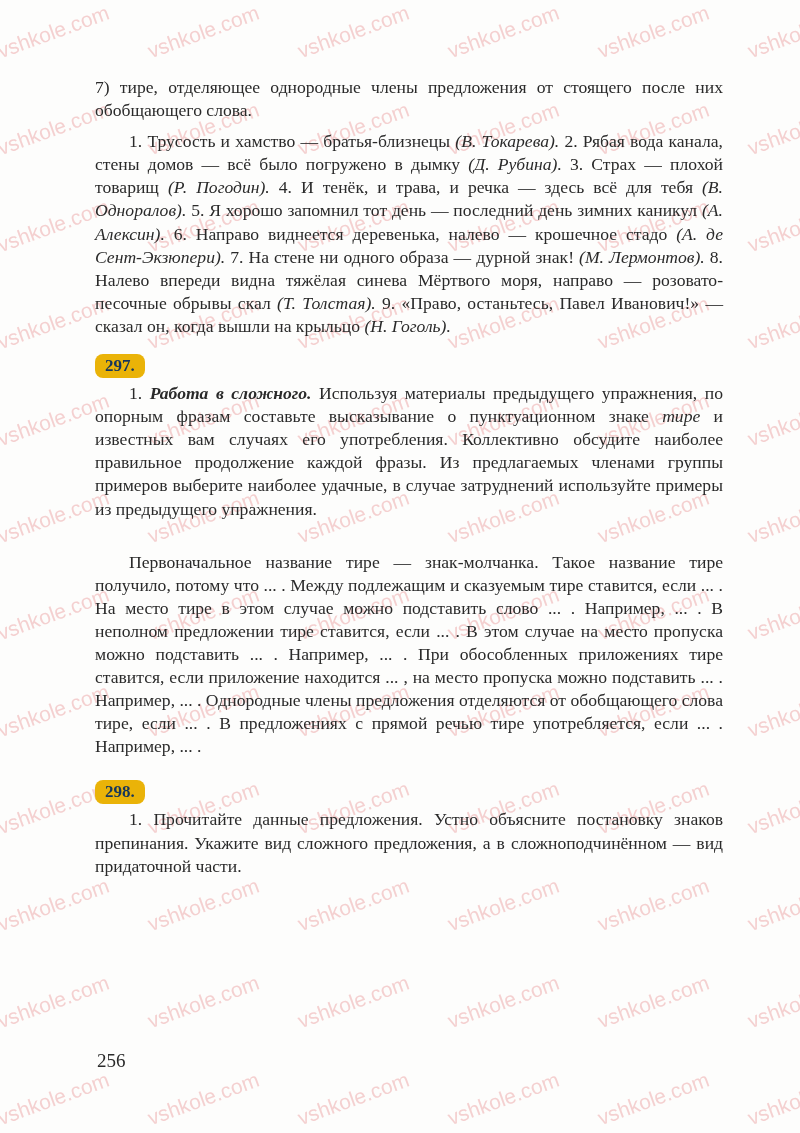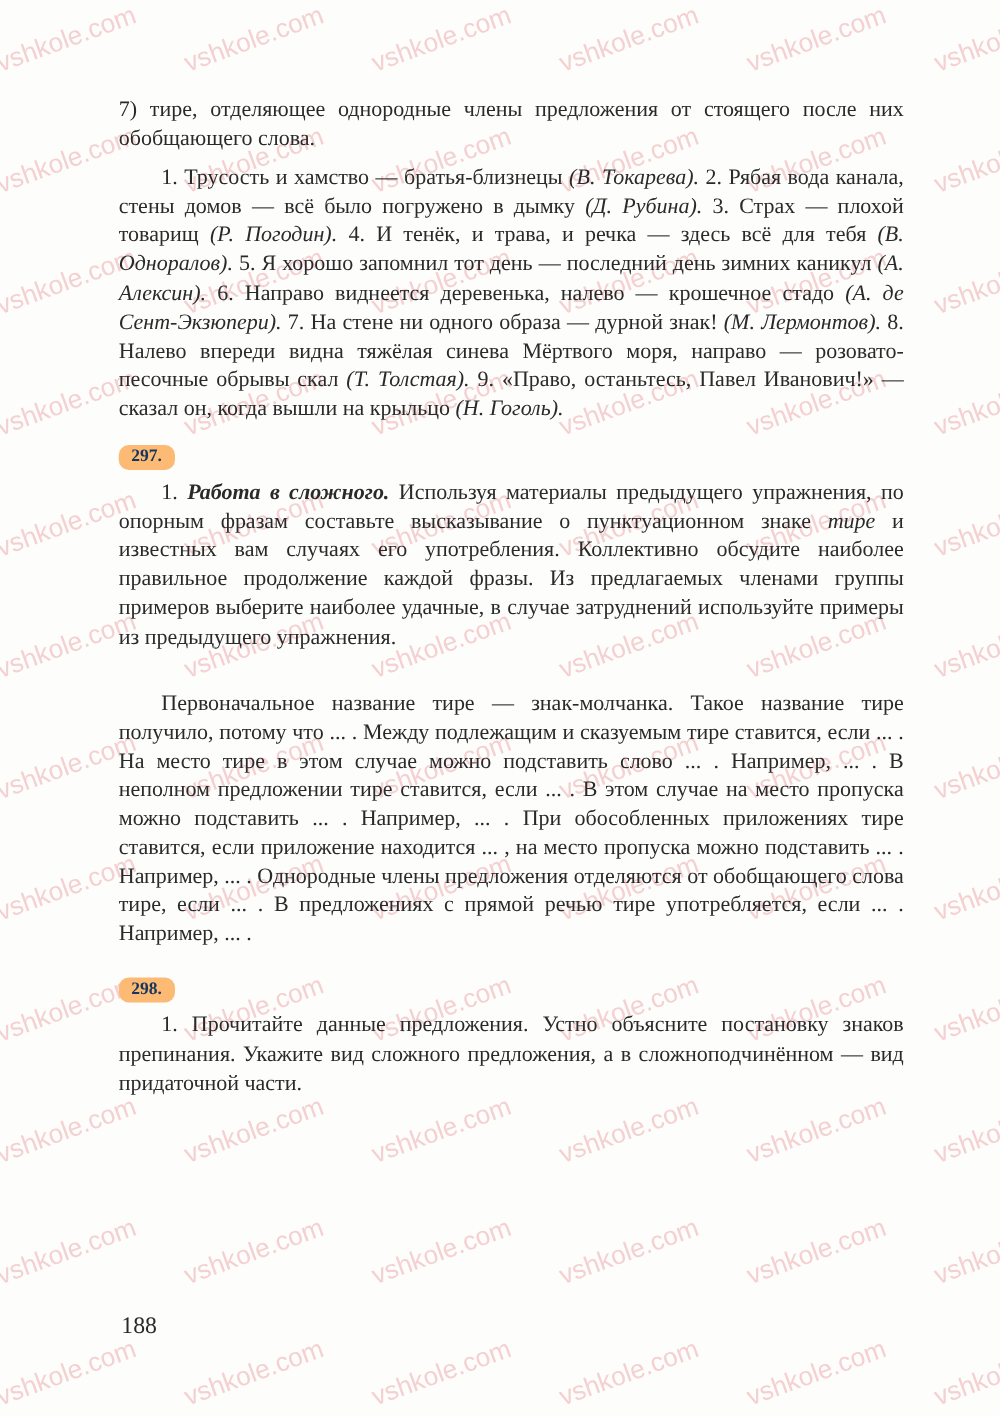--- a/index.html
+++ b/index.html
@@ -13,21 +13,21 @@
     font-size: 21px; transform: rotate(-20deg); white-space: nowrap; opacity: 0.85;
   }
   .page { position: absolute; left: 95px; top: 76px; width: 628px; z-index: 1; }
   p { margin: 0; font-size: 17.6px; line-height: 23.1px; text-align: justify; }
   .indent { text-indent: 34px; }
   .gap-s { margin-top: 8px; }
   .gap-m { margin-top: 30px; }
   i.auth { }
   .ex-head { display: flex; align-items: center; margin-top: 14px; margin-bottom: 2px; height: 28px; }
   .ex-num {
-    background: #fdba74; color: #16365c; font-weight: bold; font-size: 14px;
+    background: #eab308; color: #16365c; font-weight: bold; font-size: 17px;
     border-radius: 8px; padding: 2px 10px 2px 10px; margin-left: 0px; margin-right: 26px;
     font-family: "Liberation Serif", serif;
   }
   .ex-title { font-weight: bold; font-size: 17.6px; color: #222; }
   .page-num { position: absolute; left: 97px; top: 1050px; font-size: 19px; z-index: 1; }
   b i, .bi { font-weight: bold; font-style: italic; }
 </style>
 </head>
 <body>
 
@@ -127,13 +127,13 @@
 
   <p class="indent gap-m">Первоначальное название тире — знак-молчанка. Такое название тире получило, потому что ... . Между подлежащим и сказуемым тире ставится, если ... . На место тире в этом случае можно подставить слово ... . Например, ... . В неполном предложении тире ставится, если ... . В этом случае на место пропуска можно подставить ... . Например, ... . При обособленных приложениях тире ставится, если приложение находится ... , на место пропуска можно подставить ... . Например, ... . Однородные члены предложения отделяются от обобщающего слова тире, если ... . В предложениях с прямой речью тире употребляется, если ... . Например, ... .</p>
 
   <div class="ex-head" style="margin-top:20px">
     <span class="ex-num">298.</span>
   </div>
 
   <p class="indent">1. Прочитайте данные предложения. Устно объясните постановку знаков препинания. Укажите вид сложного предложения, а в сложноподчинённом — вид придаточной части.</p>
 </div>
 
-<div class="page-num">188</div>
+<div class="page-num">256</div>
 
 </body></html>

